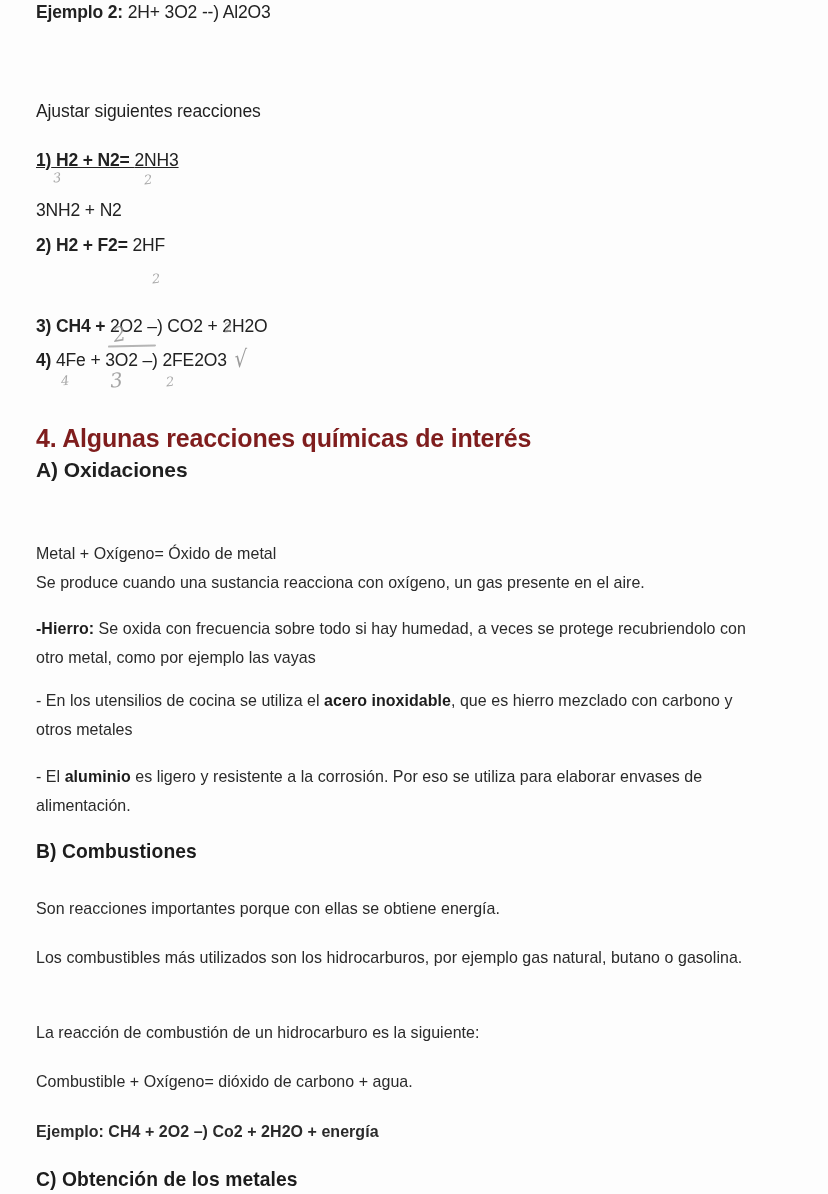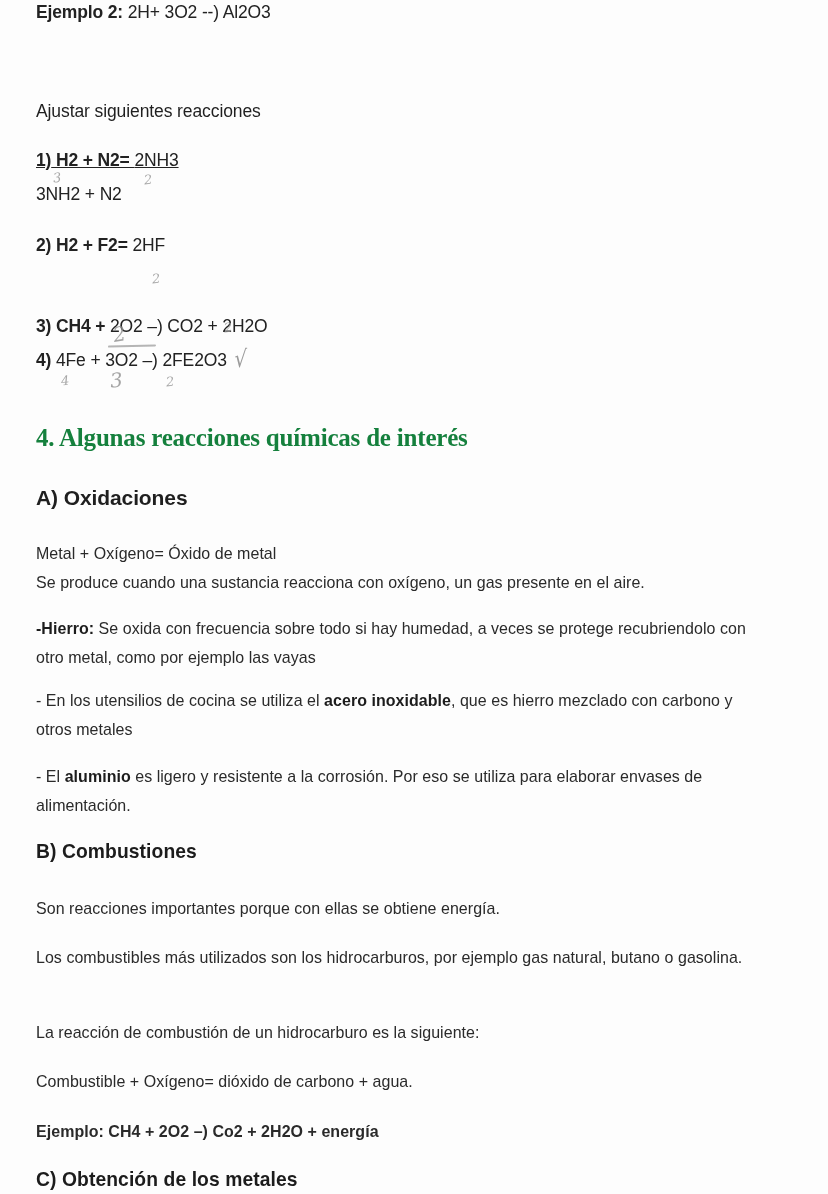--- a/index.html
+++ b/index.html
@@ -38,25 +38,25 @@
     left: 0;
     white-space: nowrap;
   }
   .para {
     position: absolute;
     left: 0;
   }
 
   
   .hd-main {
-    font-family: Liberation Serif, serif;
+    font-family: Liberation Sans, sans-serif;
     font-size: 25px;
     font-weight: 700;
     letter-spacing: -0.2px;
-    color: #15803d;
+    color: #7f1d1d;
   }
   .hd-sub {
     font-family: "Liberation Sans", sans-serif;
     font-size: 21px;
     font-weight: 700;
     letter-spacing: -0.1px;
     color: #1f1f1f;
   }
   .hd-bold-sm {
     font-family: "Liberation Sans", sans-serif;
@@ -143,31 +143,31 @@
 
 <div class="page">
   <div class="doc">
 
     <div class="line eq" style="top:2px;"><b>Ejemplo 2:</b><span> 2H+ 3O2 --) Al2O3</span></div>
 
     <div class="line hd-bold-sm" style="top:101px;">Ajustar siguientes reacciones</div>
 
     <div class="line eq" style="top:150px;text-decoration:underline;"><b>1)</b><b> H2 + N2= </b><span>2NH3</span></div>
 
-    <div class="line eq" style="top:184px;">3NH2 + N2</div>
+    <div class="line eq" style="top:200px;">3NH2 + N2</div>
 
     <div class="line eq" style="top:235px;"><b>2)</b><b> H2 + F2= </b><span>2HF</span></div>
 
     <div class="line eq" style="top:316px;"><b>3)</b><b> CH4 + </b><span>2O2 –) CO2 + 2H2O</span></div>
 
     <div class="line eq" style="top:350px;"><b>4)</b><span> 4Fe + 3O2 –) 2FE2O3</span></div>
 
     <div class="line hd-main" style="top:424px;">4. Algunas reacciones químicas de interés</div>
 
-    <div class="line hd-sub" style="top:486px;">A) Oxidaciones</div>
+    <div class="line hd-sub" style="top:458px;">A) Oxidaciones</div>
 
     <div class="para body-txt" style="top:539px; width:790px;">Metal + Oxígeno= Óxido de metal</div>
     <div class="para body-txt" style="top:568px; width:790px;"> Se produce cuando una sustancia reacciona con oxígeno, un gas presente en el aire.</div>
 
     <div class="para body-txt" style="top:614px; width:770px;"><b>-Hierro:</b><span> Se oxida con frecuencia sobre todo si hay humedad, a veces se protege recubriendolo con otro metal, como por ejemplo las vayas</span></div>
 
     <div class="para body-txt" style="top:686px; width:770px;"><span>- En los utensilios de cocina se utiliza el </span><b>acero inoxidable</b><span>, que es hierro mezclado con carbono y otros metales</span></div>
 
     <div class="para body-txt" style="top:762px; width:800px;"><span>- El </span><b>aluminio</b><span> es ligero y resistente a la corrosión. Por eso se utiliza para elaborar envases de alimentación.</span></div>
 

